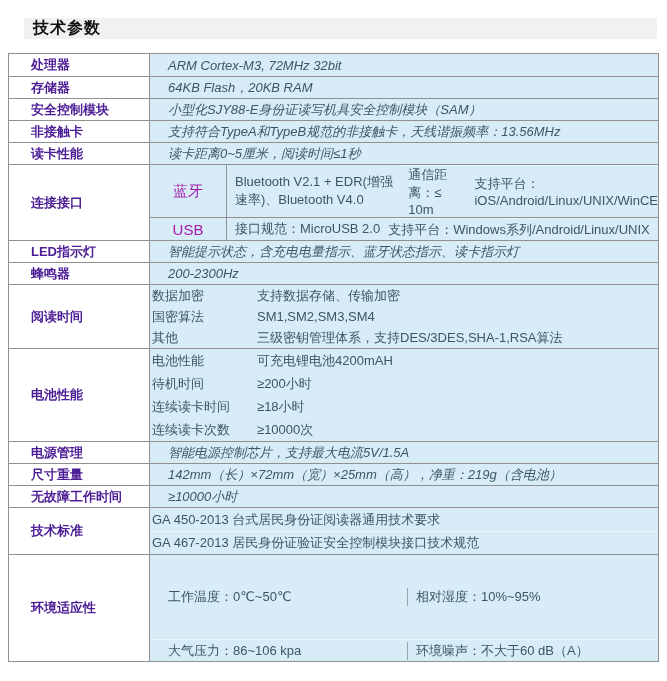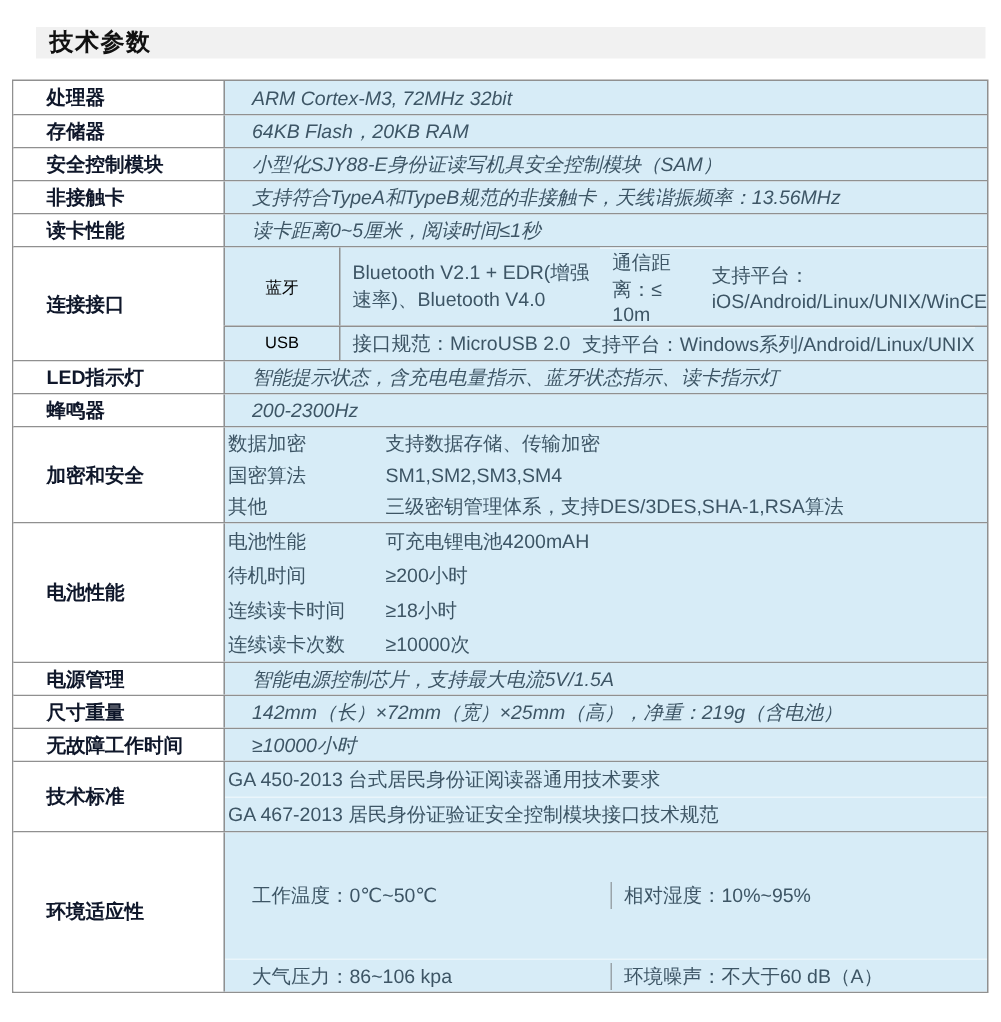--- a/index.html
+++ b/index.html
@@ -11,41 +11,41 @@
   .header { display:flex; align-items:flex-end; height:26px; margin:3px 2px 14px 2px; }
   .red-bar { width:4px; background:#d61518; }
   .title-panel { flex:1; margin-left:10px; background:#f1f1f1; display:flex; align-items:center; padding-left:9px; }
   .title { font-size:16px; font-weight:bold; color:#111; letter-spacing:1px; }
 
   
   .spec-table { border:1px solid #909090; }
   .row { display:flex; align-items:stretch; }
   .row + .row { border-top:1px solid #909090; }
   .cell-label { width:140px; background:#fff; padding-left:22px; display:flex; align-items:center;
-    font-size:13px; font-weight:bold; color:#0f172a; }
+    font-size:13px; font-weight:bold; color:#4c1d95; }
   .cell-value { flex:1; background:#d7ecf7; border-left:1px solid #909090; padding-left:18px;
     display:flex; align-items:center; font-size:13px; color:#3d5565;font-style:italic; }
   .row--single { min-height:22px; }
 
   
   .stack { flex:1; background:#d7ecf7; border-left:1px solid #909090; display:flex; flex-direction:column; }
   .line { min-height:22px; display:flex; align-items:center; padding-left:2px; font-size:13px; color:#3d5565; }
   .stack--sep .line + .line { border-top:1px solid #eaf5fb; }
 
   
   .pair-name { width:105px; flex:0 0 105px; }
   .sec .line { min-height:21px; }
   .bat .line { min-height:23px; }
 
   
   .if-body { flex:1; display:flex; flex-direction:column; }
   .if-block { display:flex; align-items:stretch; }
   .if-block + .if-block { border-top:1px solid #909090; }
   .if-sub { width:77px; flex:0 0 77px; background:#d7ecf7; border-left:1px solid #909090;
-    display:flex; align-items:center; justify-content:center; font-size:11px; color:#000000; }
+    display:flex; align-items:center; justify-content:center; font-size:15px; color:#a21caf; }
   .if-content { flex:1; background:#d7ecf7; border-left:1px solid #909090; display:flex; flex-direction:row; }
   .if-content .line { padding-left:8px; }
 
   
   .env-left { flex:0 0 257px; display:flex; align-items:center; padding-left:18px; }
   .env-right { flex:1; display:flex; align-items:center; border-left:1px solid #9aa4aa; padding-left:8px; }
   .env .line { padding-left:0;margin-top:31px; }
 </style>
 </head>
 <body>
@@ -111,21 +111,21 @@
       <div class="cell-label">LED指示灯</div>
       <div class="cell-value">智能提示状态，含充电电量指示、蓝牙状态指示、读卡指示灯</div>
     </div>
 
     <div class="row row--single">
       <div class="cell-label">蜂鸣器</div>
       <div class="cell-value">200-2300Hz</div>
     </div>
 
     <div class="row">
-      <div class="cell-label">加密和安全</div>
+      <div class="cell-label">阅读时间</div>
       <div class="stack sec">
         <div class="line">
           <span class="pair-name">数据加密</span>
           <span>支持数据存储、传输加密</span>
         </div>
         <div class="line">
           <span class="pair-name">国密算法</span>
           <span>SM1,SM2,SM3,SM4</span>
         </div>
         <div class="line">

